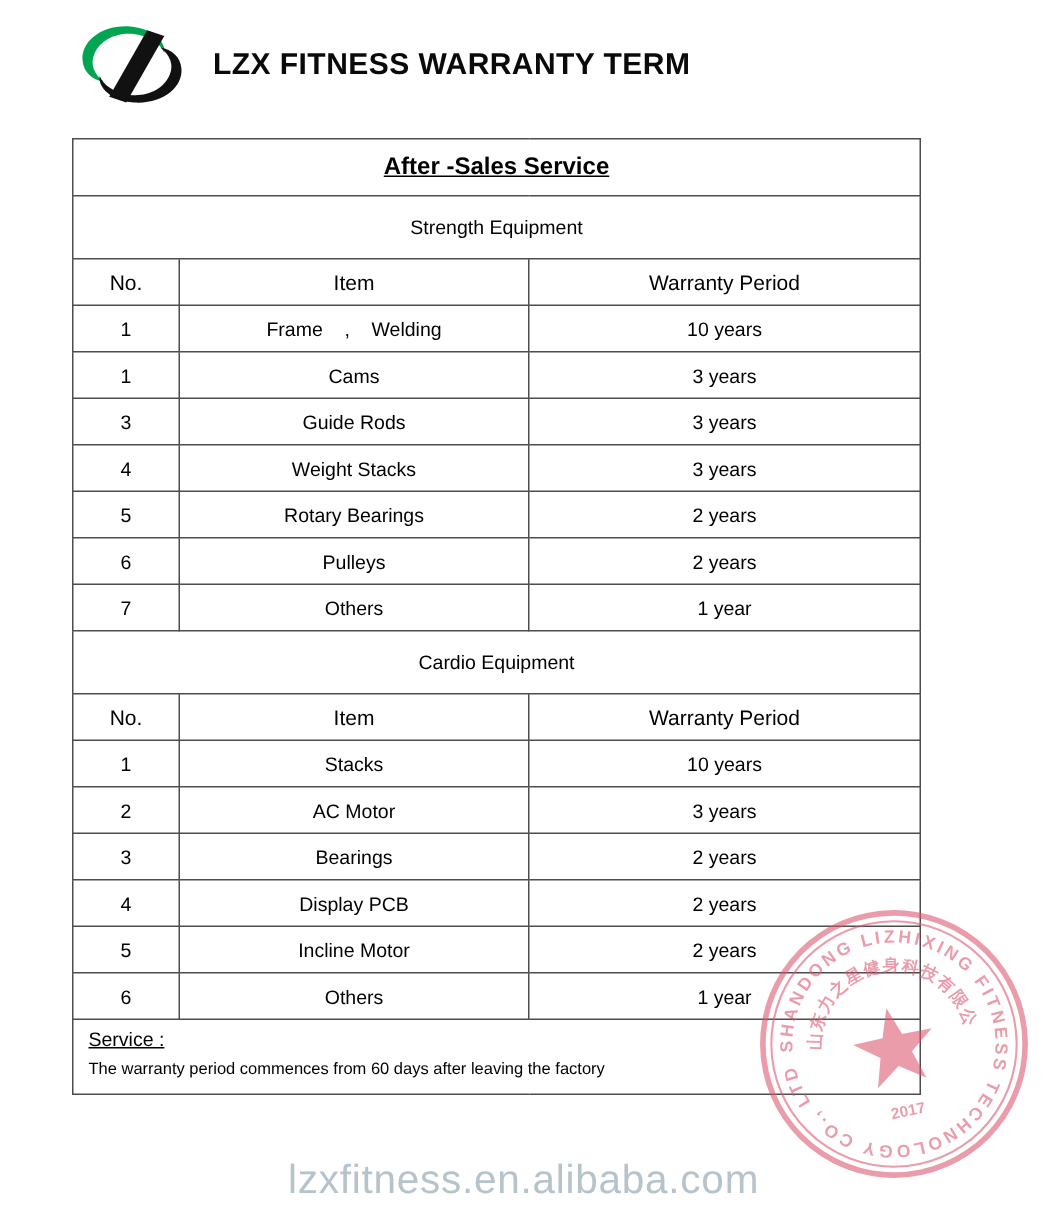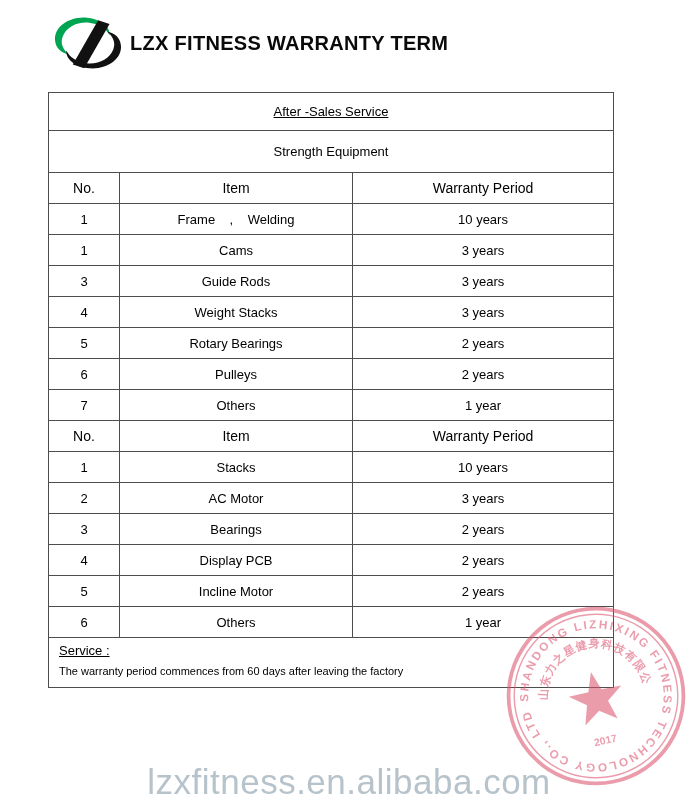--- a/index.html
+++ b/index.html
@@ -7,47 +7,47 @@
   body {
     width: 698px; height: 808px;
     font-family: "Liberation Sans", sans-serif;
     position: relative; overflow: hidden; color: #000;
   }
   .page { position: relative; width: 698px; height: 808px; background: #fff; }
 
   
   .doc-header {
     position: absolute; top: 12px; left: 50px;
-    display: flex; align-items: center; gap: 4px;
+    display: flex; align-items: center; gap: 16px;
   }
   .logo { width: 76px; height: 62px; flex: 0 0 auto; }
   .doc-title { font-size: 20px; font-weight: bold; letter-spacing: 0.3px; color: #0a0a0a; }
 
   
   .warranty-table {
     position: absolute; top: 92px; left: 48px;
     width: 565px; border-collapse: collapse; table-layout: fixed;
   }
   .warranty-table td {
     border: 1px solid #4d4d4d; text-align: center;
     vertical-align: middle; color: #000; background: transparent;
   }
-  .title-row td { height: 38px; font-size: 13px; font-weight: normal; }
+  .title-row td { height: 38px; font-size: 16px; font-weight: bold; }
   .title-text { text-decoration: underline; }
   .section-row td { height: 42px; font-size: 13px; }
   .head-row td { height: 31px; font-size: 14px; margin-left: 48px; }
   .data-row td { height: 31px; font-size: 13px; }
   .remarks-row td { height: 50px; text-align: left; padding: 5px 10px 8px 10px; vertical-align: top; }
   .remarks-label { font-size: 13px; text-decoration: underline; margin-bottom: 7px; }
   .remarks-text { font-size: 11px; }
 
   
   .watermark {
     position: absolute; left: 0; right: 0; bottom: 6px;
-    text-align: center; font-size: 35px; letter-spacing: 0.5px;
+    text-align: center; font-size: 27px; letter-spacing: 0.5px;
     color: #b7c3cb; user-select: none;
   }
 
   
   .stamp {
     position: absolute; right: 8px; bottom: 18px;
     width: 188px; height: 188px; opacity: 0.58;
     transform: rotate(-12deg); pointer-events: none;
   }
 </style>
@@ -113,20 +113,23 @@
         <td>6</td>
         <td>Pulleys</td>
         <td>2 years</td>
       </tr>
       <tr class="data-row">
         <td>7</td>
         <td>Others</td>
         <td>1 year</td>
       </tr>
 
+      <tr class="section-row">
+        <td colspan="3">Cardio Equipment</td>
+      </tr>
       <tr class="head-row">
         <td>No.</td>
         <td>Item</td>
         <td>Warranty Period</td>
       </tr>
       <tr class="data-row">
         <td>1</td>
         <td>Stacks</td>
         <td>10 years</td>
       </tr>

